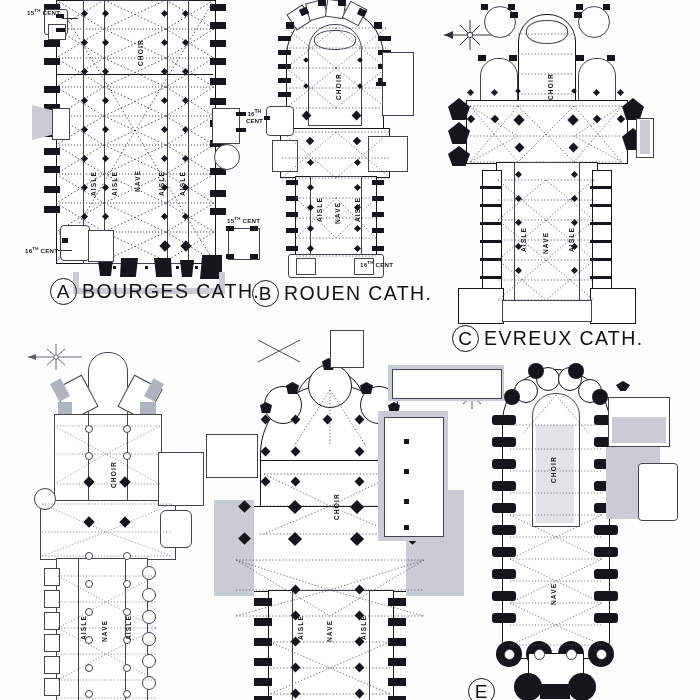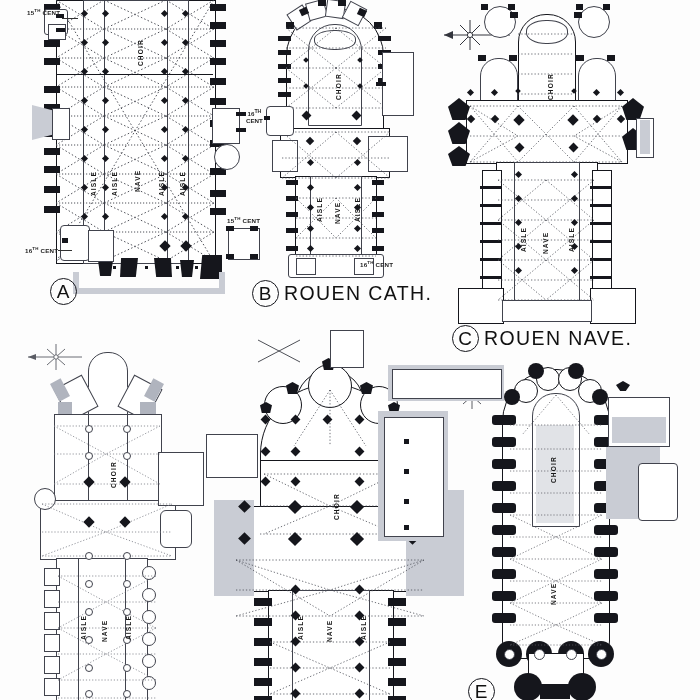--- a/index.html
+++ b/index.html
@@ -225,20 +225,21 @@
     <div class="leader" style="left:62px;top:18px;width:16px;"></div>
 
     <div class="ann" style="left:25px;top:246px;"><span>16</span><sup>TH</sup><span>&nbsp;</span><span>CENT</span></div>
     <div class="leader" style="left:58px;top:250px;width:14px;"></div>
 
     <div class="ann" style="left:227px;top:216px;"><span>15</span><sup>TH</sup><span>&nbsp;</span><span>CENT</span></div>
   </div>
 
   <div class="caption" style="left:50px;top:278px;">
     <span class="ltr">A</span>
+    <span class="nm">BOURGES CATH.</span>
   </div>
 
   <div class="plan" style="left:250px;top:0;width:200px;height:300px;">
 
     <div class="wall" style="left:36px;top:8px;width:96px;height:120px;
                 border-top-left-radius:48px;border-top-right-radius:48px;"></div>
     <div class="wall-lt" style="left:58px;top:24px;width:52px;height:100px;
                 border-top-left-radius:26px;border-top-right-radius:26px;border-width:1px;"></div>
     <div class="wall-lt" style="left:64px;top:30px;width:40px;height:18px;border-radius:20px/9px;border-width:.9px;"></div>
 
@@ -490,21 +491,21 @@
     </div>
 
     <div class="lbl rot90" style="left:80px;top:252px;">AISLE</div>
     <div class="lbl rot90" style="left:102px;top:254px;">NAVE</div>
     <div class="lbl rot90" style="left:128px;top:252px;">AISLE</div>
     <div class="lbl rot90" style="left:107px;top:100px;">CHOIR</div>
   </div>
 
   <div class="caption" style="left:452px;top:325px;">
     <span class="ltr">C</span>
-    <span class="nm">ROUEN NAVE.</span>
+    <span class="nm">EVREUX CATH.</span>
   </div>
 
   <div class="plan" style="left:0;top:340px;width:210px;height:360px;">
 
     <div class="compass" style="left:24px;top:2px;">
       <svg width="62" height="30" viewBox="0 0 62 30">
         <g stroke="#5a5c64" stroke-width="0.9" fill="none">
           <path d="M4,15 H58"></path>
           <path d="M32,2 L32,28 M23,7 L41,23 M41,7 L23,23"></path>
         </g>

